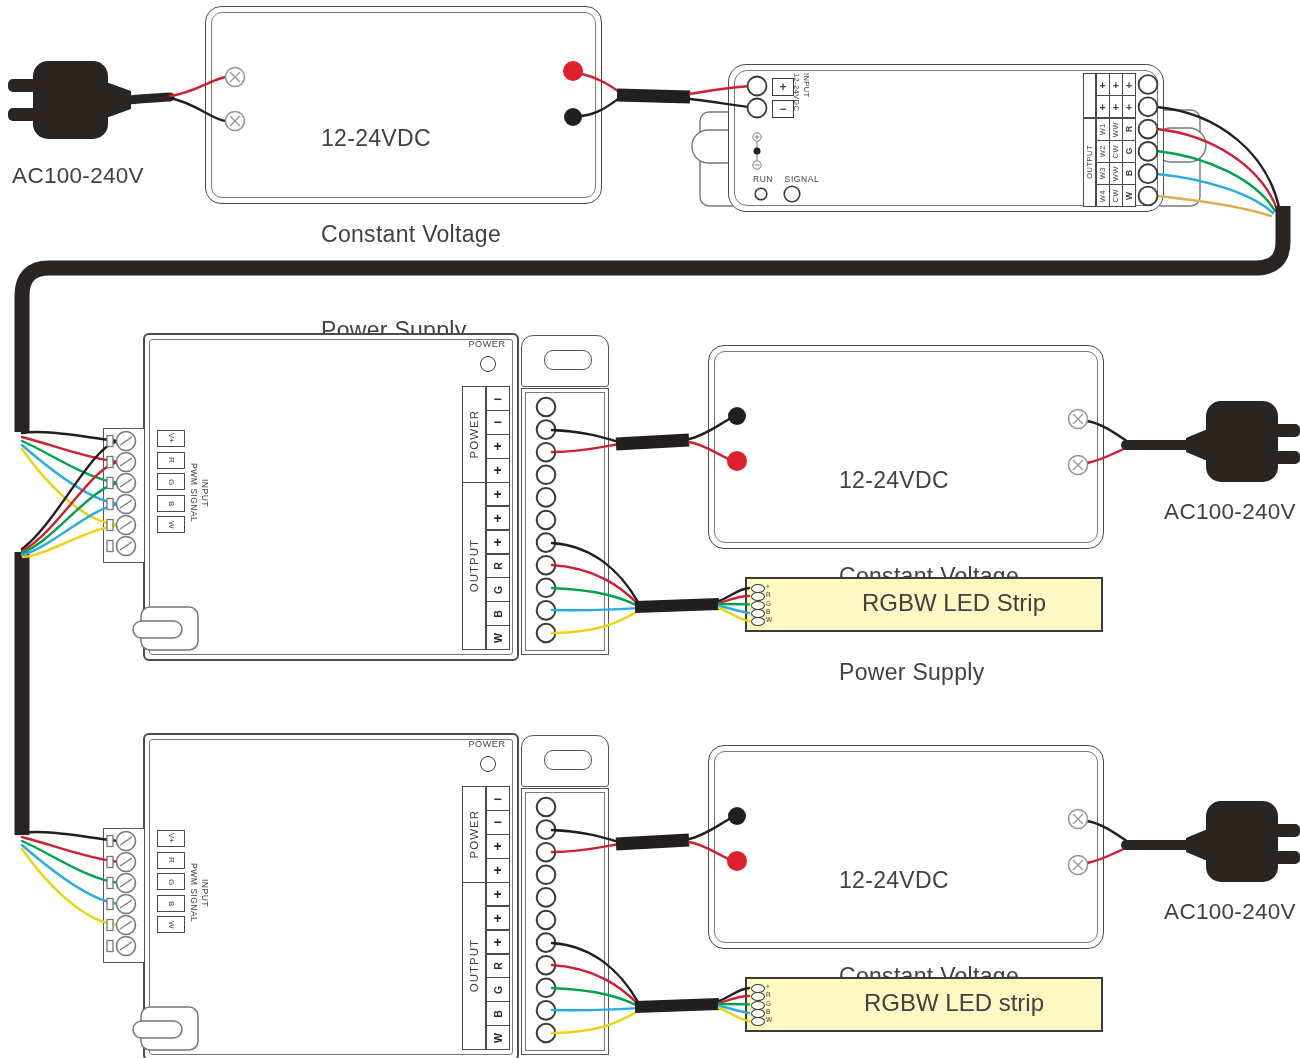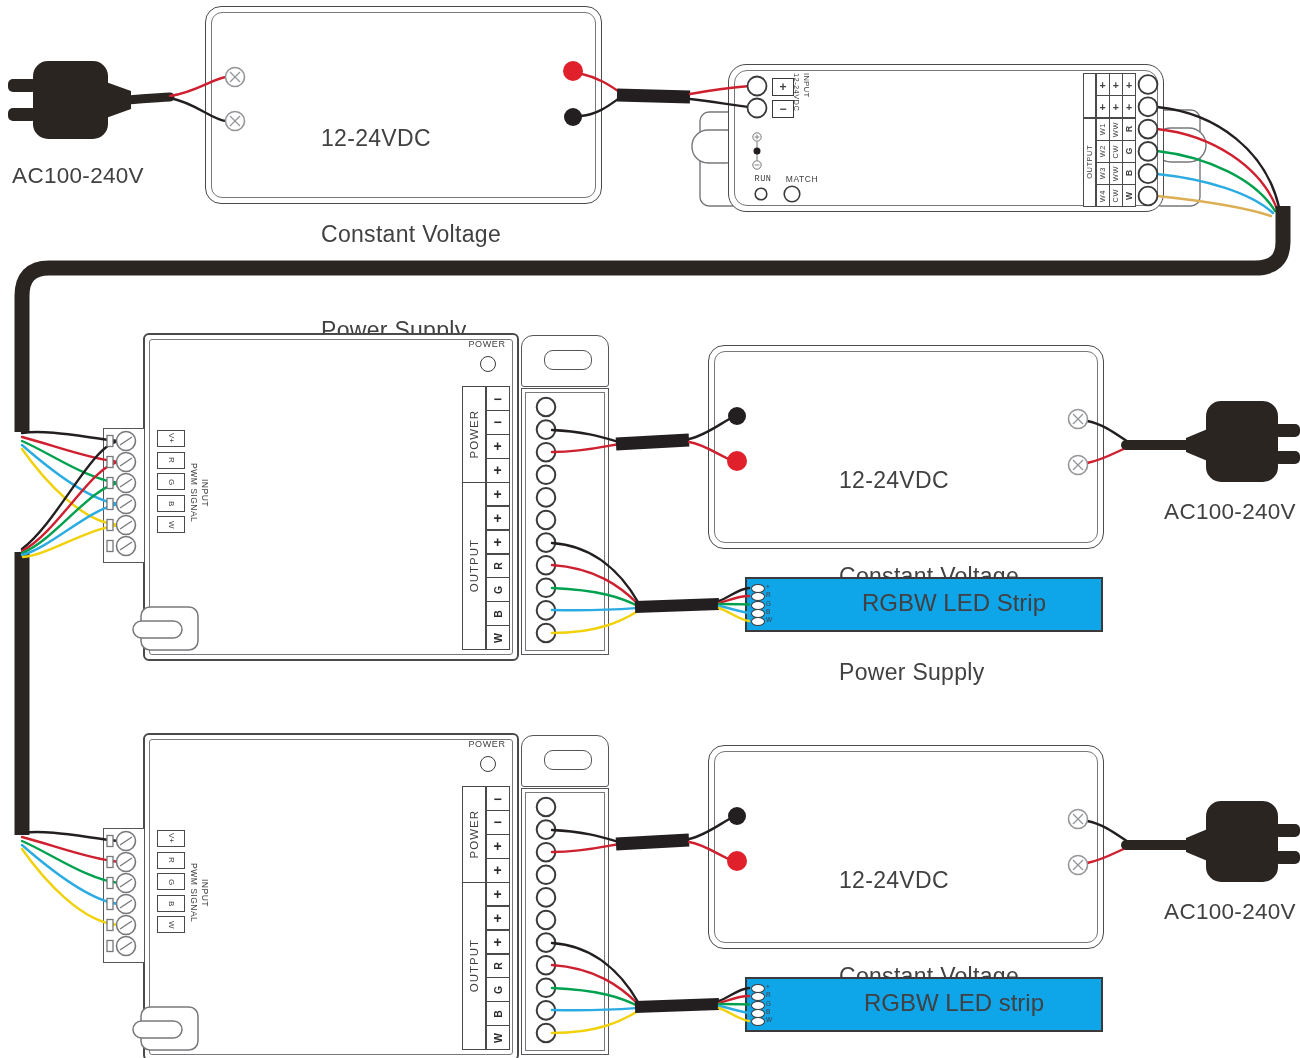--- a/index.html
+++ b/index.html
@@ -12,21 +12,21 @@
   
   .psu{border:1.8px solid #4a4a4b;border-radius:16px;background:#fff;z-index:1;}
   .psu .inner{position:absolute;left:5px;top:5px;right:5px;bottom:5px;
               border:1.4px solid #77787b;border-radius:11px;}
   .vpbody{border:1.8px solid #4a4a4b;border-radius:18px;background:#fff;z-index:1;}
   .vpbody .inner{position:absolute;left:5px;top:5px;right:5px;bottom:5px;
                  border:1.4px solid #77787b;border-radius:13px;}
   .repbody{border:2px solid #4a4a4b;border-radius:6px;background:#fff;z-index:1;}
   .repbody .inner{position:absolute;left:4px;top:4px;right:4px;bottom:4px;
                   border:1.3px solid #77787b;border-radius:3px;}
-  .stripbox{border:2px solid #3a3a3c;background:#0ea5e9;z-index:1;}
+  .stripbox{border:2px solid #3a3a3c;background:#fef9c3;z-index:1;}
   .blockbox{border:1.5px solid #55565a;background:#fff;z-index:1;}
   .brkt{border:1.5px solid #55565a;background:#fff;border-radius:12px 12px 3px 3px;z-index:1;}
   .brkt .slot{position:absolute;border:1.5px solid #55565a;border-radius:9px;background:#fff;}
   .termbox{border:1.5px solid #55565a;background:#fff;z-index:1;}
   .termbox .inner{position:absolute;left:3px;top:3px;right:3px;bottom:3px;border:1.2px solid #77787b;}
   
   .bigtxt{font-size:23px;line-height:32px;white-space:pre;letter-spacing:.3px;z-index:2;}
   .ctr{text-align:center;}
   .vtext{writing-mode:vertical-rl;}                         
   .vccw{writing-mode:vertical-rl;transform:rotate(180deg);} 
@@ -76,22 +76,22 @@
   </div>
 
   <div class="abs vpbody" style="left:728px;top:64px;width:434px;height:146px;">
     <div class="inner"></div>
     <div class="abs pmbox" style="left:43px;top:13px;width:20px;height:16px;">+</div>
     <div class="abs pmbox" style="left:43px;top:35px;width:20px;height:16px;">−</div>
     <div class="abs vtext" style="left:62px;top:8px;height:76px;font-size:7.5px;line-height:10px;letter-spacing:.4px;z-index:2;">
       <div>INPUT</div>
       <div>12-24VDC</div>
     </div>
-    <div class="abs smlbl" style="left:18px;top:109px;width:32px;text-align:center;font-size:8.5px;font-family:Liberation Mono, monospace;">RUN</div>
-    <div class="abs smlbl" style="left:50px;top:109px;width:46px;text-align:center;font-size:8.5px;">MATCH</div>
+    <div class="abs smlbl" style="left:18px;top:109px;width:32px;text-align:center;font-size:8.5px;">RUN</div>
+    <div class="abs smlbl" style="left:50px;top:109px;width:46px;text-align:center;font-size:8.5px;">SIGNAL</div>
 
     <div class="gridtbl vptbl abs" style="left:354px;top:8px;">
       <div style="grid-column:1;grid-row:1/3;"></div>
       <div style="grid-column:1;grid-row:3/7;">
         <span class="vccw vpw">OUTPUT</span>
         </div>
       <div class="vpplus">+</div>
       <div class="vpplus">+</div>
       <div class="vpplus">+</div>
       <div class="vpplus">+</div>

